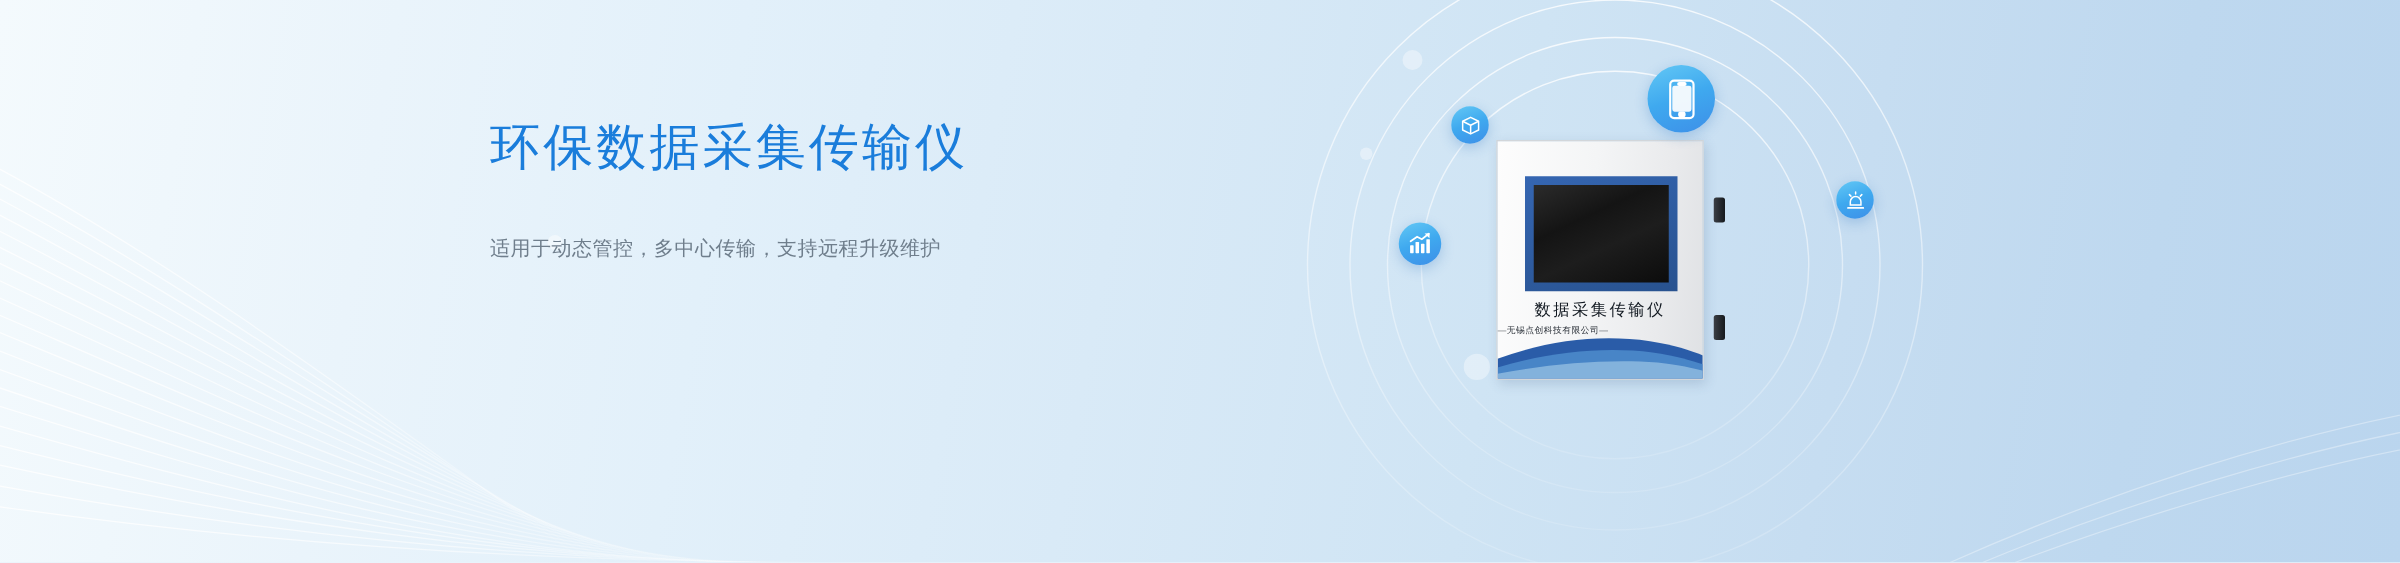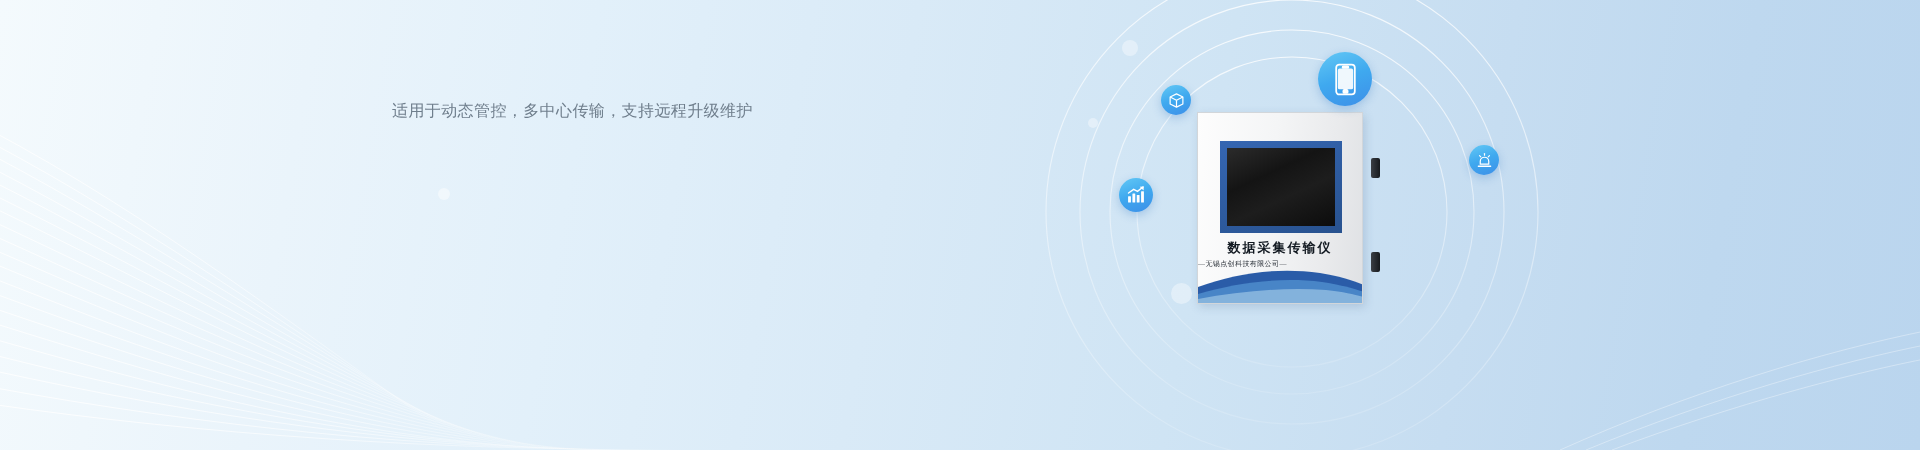--- a/index.html
+++ b/index.html
@@ -47,21 +47,21 @@
     width:640px;
   }
   .headline {
     font-size:40px;
     line-height:1.12;
     letter-spacing:2.5px;
     color:#1a7ddb;
     font-weight:400;
     white-space:nowrap;
   }
-  .sub-list { }
+  .sub-list { margin-top:44px; }
   .sub-line {
     font-size:16px;
     line-height:29px;
     letter-spacing:0.4px;
     color:#6f7e8c;
     white-space:nowrap;
   }
 
   
   .device-area {
@@ -90,21 +90,21 @@
   }
   .screen-glass {
     width:100%; height:100%;
     background:linear-gradient(155deg,#2b2b2b 0%,#141414 35%,#1d1d1d 60%,#0c0c0c 100%);
   }
   .dev-title {
     position:absolute;
     left:0; right:0; top:126px;
     text-align:center;
     font-family:"Liberation Serif", serif;
-    font-weight:bold;
+    font-weight:normal;
     font-size:13px;
     letter-spacing:2px;
     color:#111820;
   }
   .dev-company {
     position:absolute;
     left:0; right:0; top:146px;
     font-family:"Liberation Serif", serif;
     font-size:7px;
     letter-spacing:0.4px;
@@ -205,20 +205,21 @@
       <path d="M1612,450 C 1734,404 1856,372 1930,358"></path>
     </g>
   </svg>
 
   <div class="bubble" style="left:1122px; top:40px; width:16px; height:16px;"></div>
   <div class="bubble" style="left:1088px; top:118px; width:10px; height:10px;"></div>
   <div class="bubble" style="left:1171px; top:283px; width:21px; height:21px;"></div>
   <div class="bubble" style="left:438px; top:188px; width:12px; height:12px; background:rgba(255,255,255,0.45);"></div>
 
   <div class="text-block">
+    <h1 class="headline">环保数据采集传输仪</h1>
     <div class="sub-list">
       <p class="sub-line">适用于动态管控，多中心传输，支持远程升级维护</p>
     </div>
   </div>
 
   <div class="device-area">
     <div class="cabinet">
       <div class="screen-bezel">
         <div class="screen-glass"></div>
       </div>

